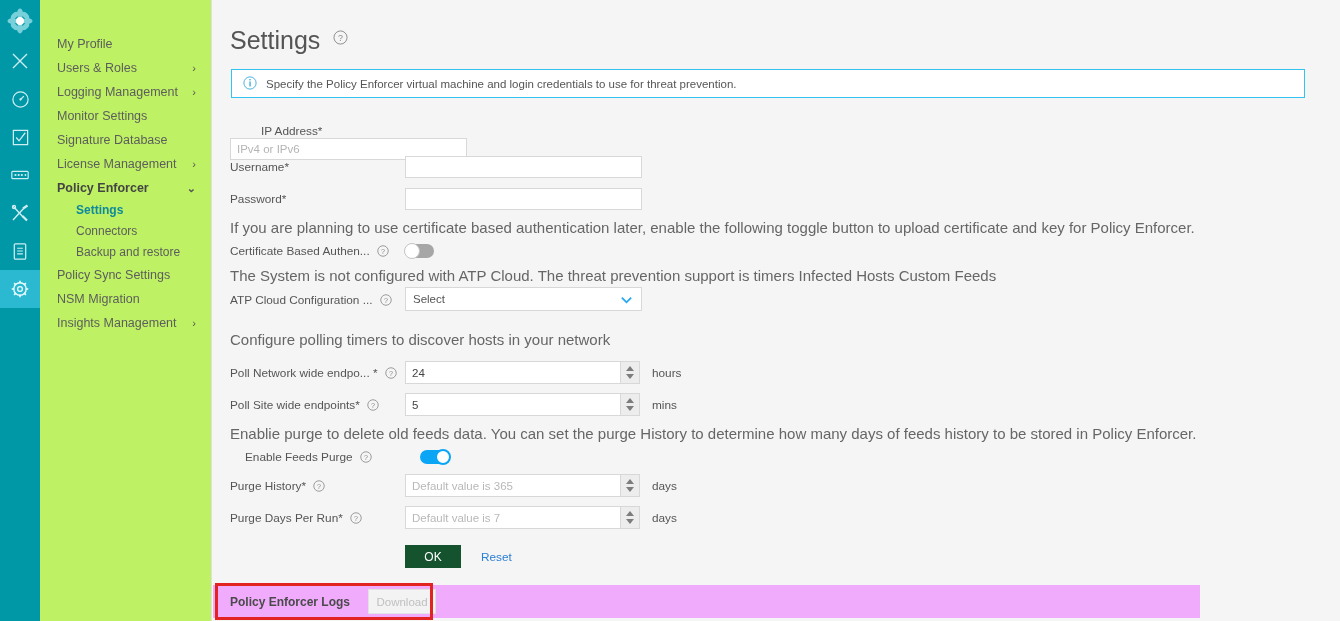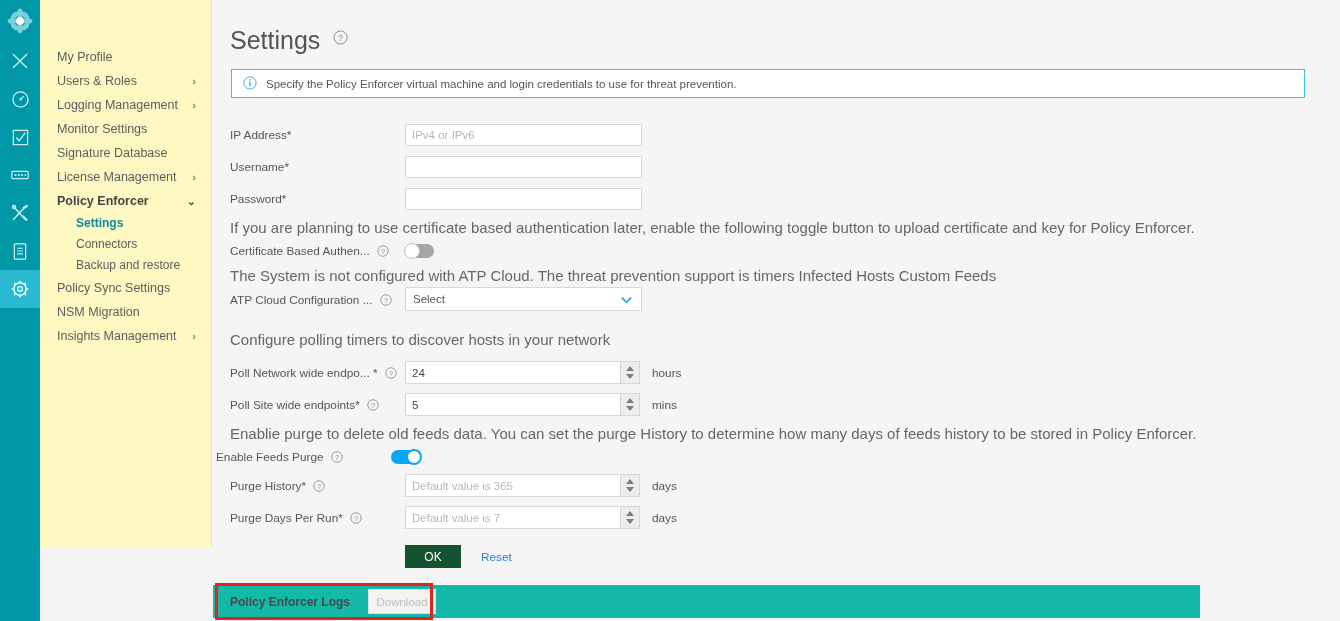--- a/index.html
+++ b/index.html
@@ -23,24 +23,24 @@
     width: 40px; height: 38px;
     display: flex; align-items: center; justify-content: center;
   }
   .rail-logo { height: 42px; }
   .rail-item.active { background: #2ab9d0; }
   .rail-item svg { display: block; }
 
   
   .sidebar {
     position: absolute; left: 40px; top: 0;
-    width: 172px; height: 547px;
-    background: #fef9c3;
+    width: 172px; height: 621px;
+    background: #bef264;
     border-right: 1px solid #e0e0e0;
-    padding-top: 45px;
+    padding-top: 32px;
   }
   .nav-item {
     position: relative;
     height: 24px;
     line-height: 24px;
     padding-left: 17px;
     padding-right: 18px;
     font-size: 12.5px;
     color: #5d5d5d;
     white-space: nowrap;
@@ -208,21 +208,21 @@
   .logs-highlight {
     position: absolute;
     left: 215px; top: 583px;
     width: 218px; height: 37px;
     border: 3px solid #e32222;
   }
   .logs-row {
     position: absolute;
     left: 213px; top: 585px;
     width: 987px; height: 33px;
-    background: #14b8a6;
+    background: #f0abfc;
     display: flex; align-items: center;
   }
   .logs-label {
     margin-left: 17px;
     font-size: 12px;
     font-weight: bold;
     color: #4a4a4a;
   }
   .btn-download {
     margin-left: 18px;
@@ -383,21 +383,21 @@
           <circle cx="8" cy="8" r="7" stroke="#33a9dd" stroke-width="1" fill="none"></circle>
           <circle cx="8" cy="4.3" r="0.95" fill="#33a9dd"></circle>
           <rect x="7.3" y="6.3" width="1.5" height="5.6" fill="#33a9dd"></rect>
         </svg>
       </span>
       <span class="txt">Specify the Policy Enforcer virtual machine and login credentials to use for threat prevention.</span>
     </div>
 
     <div class="form">
 
-      <div class="row" style="left:17px; top:124px;">
+      <div class="row" style="left:17px; top:124px;flex-direction:column;">
         <span class="lbl">IP Address*</span>
         <input class="txt" type="text" placeholder="IPv4 or IPv6" style="">
       </div>
 
       <div class="row" style="left:17px; top:156px;">
         <span class="lbl">Username*</span>
         <input class="txt" type="text" placeholder="" style="">
       </div>
 
       <div class="row" style="left:17px; top:188px;">
@@ -481,21 +481,21 @@
           <span class="spinner">
             <span class="up"></span>
             <span class="dn"></span>
           </span>
         </span>
         <span class="unit">mins</span>
       </div>
 
       <div class="helptext" style="left:17px; top:425px;">Enablie purge to delete old feeds data. You can set the purge History to determine how many days of feeds history to be stored in Policy Enforcer.</div>
 
-      <div class="row" style="left:3px; top:449px;">
+      <div class="row" style="left:32px; top:449px;">
         <span class="lbl">
           <span>Enable Feeds Purge</span>
           <span class="helpq">
             <svg width="12" height="12" viewBox="0 0 16 16">
               <circle cx="8" cy="8" r="7" stroke="#8a8a8a" stroke-width="1.1" fill="none"></circle>
               <text x="8" y="11.6" text-anchor="middle" font-size="9.5" fill="#8a8a8a" font-family="Liberation Sans, sans-serif">?</text>
             </svg>
           </span>
         </span>
         <span class="toggle on">

